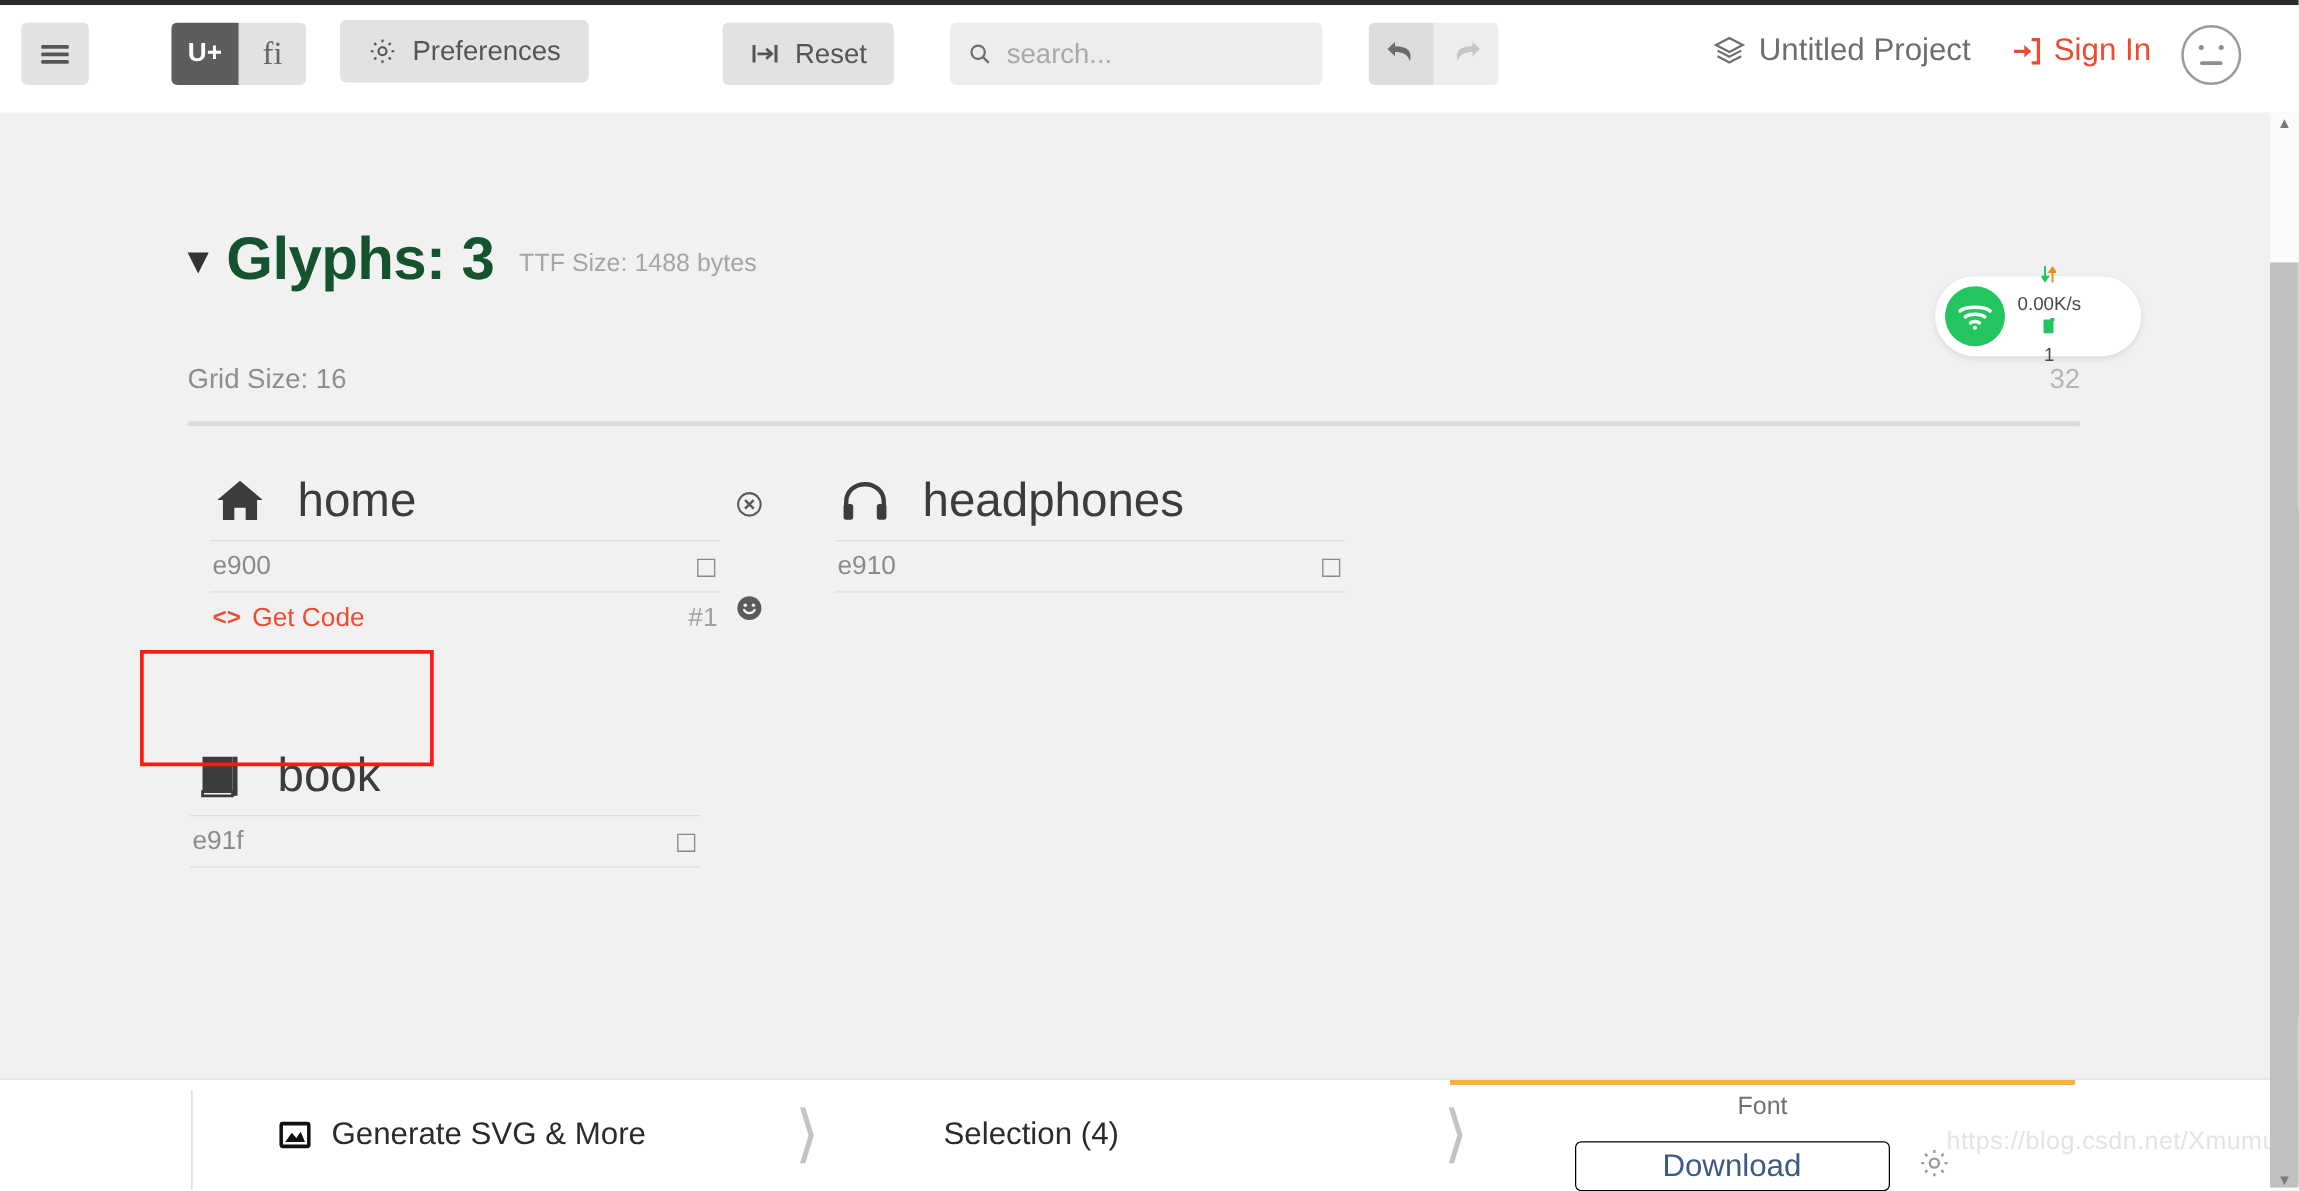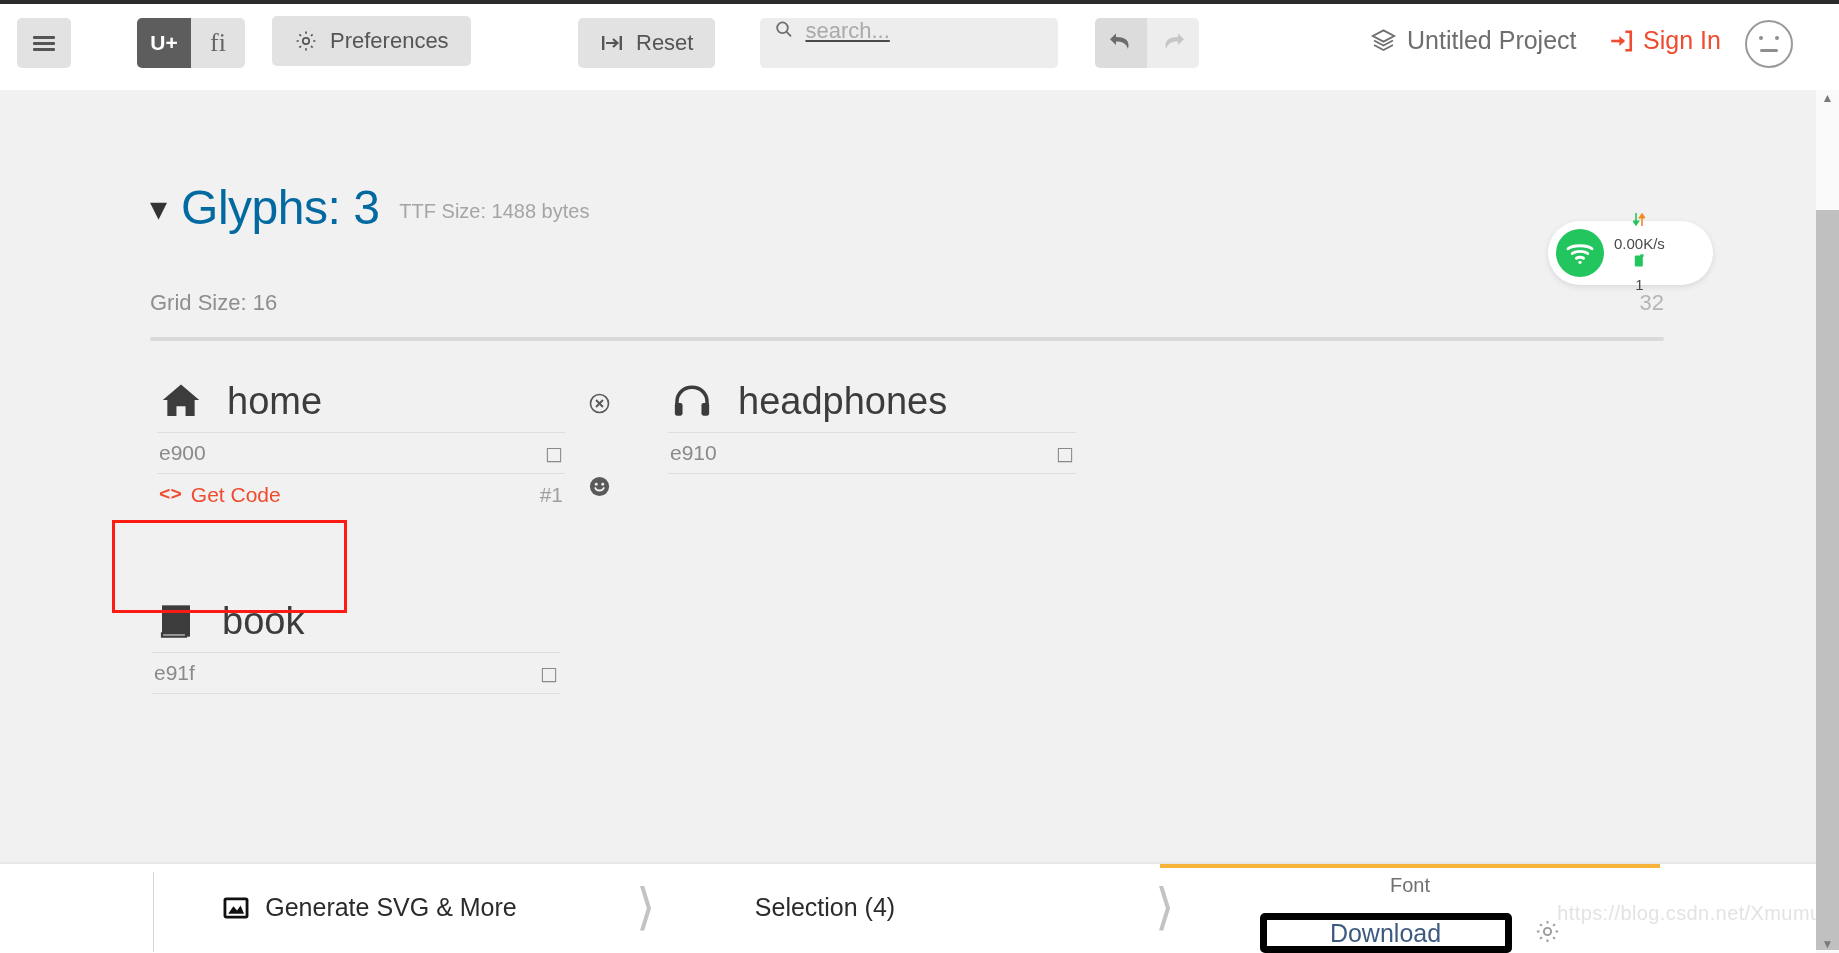--- a/index.html
+++ b/index.html
@@ -45,23 +45,22 @@
   .seg .on { background:#5d5d5d; color:#fff; font-weight:bold; }
   .seg .off { background:#e2e2e2; color:#666; font-family:"Liberation Serif", serif; font-size:26px;}
 
   #prefs { left: 272px; top: 4px; height:50px; padding: 0 22px; font-size: 22px; gap:12px; }
   #reset { left: 578px; top: 6px; height:50px; padding: 0 22px; font-size: 22px; gap:12px; }
 
   .gear-svg { width:24px; height:24px; }
 
   #searchbox {
     position:absolute; left: 760px; top: 6px; width: 298px; height:50px;
-    background:#ededed; border-radius:5px; display:flex; align-items:flex-start; padding:0 14px; gap:12px;
+    background:#ededed; border-radius:5px; display:flex; align-items:center; padding:0 14px; gap:12px;
     cursor:text;
-    text-decoration:underline;
   }
   #searchbox input {
     border:none; background:transparent; outline:none; font-size:22px;
     color:#777; font-family:"Liberation Sans", sans-serif; width:100%;
   }
   #searchbox input::placeholder{ color:#a9a9a9; }
 
   .undoredo { position:absolute; left:1095px; top:6px; height:50px; display:flex; border-radius:5px; overflow:hidden; }
   .undoredo > div { width:52px; height:50px; display:flex; align-items:center; justify-content:center; cursor:pointer; font-size:26px; }
   .undoredo .u { background:#dcdcdc; color:#6b6b6b; }
@@ -91,21 +90,21 @@
   }
   .ghost .hl { color:#f6cfc7; }
   .ghost .l2 { position:absolute; top:38px; left:0; color:#eeeeee; }
   .ghost .l3 { position:absolute; top:76px; left:0; color:#e2e2e2; }
 
   
   .content { position:absolute; top:90px; left:0; width:1816px; height:772px; background:#f1f1f1; overflow:hidden;}
 
   .glyph-header { position:absolute; left:150px; top:90px; display:flex; align-items:flex-end; gap:14px;}
   .chev { font-size:34px; color:#333; line-height:1; margin-bottom:10px; cursor:pointer; }
-  .glyph-title { font-size:48px; color:#0369a1; font-weight:400; letter-spacing:-0.5px;}
+  .glyph-title { font-size:48px; color:#14532d; font-weight:700; letter-spacing:-0.5px;}
   .ttf-size { font-size:20px; color:#a5a5a5; margin-bottom:12px; margin-left:6px;text-align:center;}
 
   .gridsize-row { position:absolute; left:150px; top:200px; width:1514px; }
   .gridsize-label { font-size:22px; color:#8e8e8e; }
   .gridsize-max { position:absolute; right:0; top:0; font-size:22px; color:#b5b5b5; }
   .gridsize-track {
     position:absolute; left:0; top:47px; width:1514px; height:4px;
     background:#dadada; border-radius:2px; cursor:pointer;
   }
 
@@ -119,21 +118,21 @@
     display:flex; align-items:center; justify-content:space-between;
     border-top:1px solid #dedede; border-bottom:1px solid #dedede;
     height:42px; padding:0 2px; font-size:21px; color:#8a8a8a;
   }
   .card .coderow .box { color:#8a8a8a; font-size:19px; font-family:"DejaVu Sans", sans-serif;}
   .card .footrow { display:flex; align-items:center; justify-content:space-between; height:42px; padding:0 2px;}
   .getcode { display:flex; align-items:center; gap:9px; color:#ef4b2f; font-size:21px; cursor:pointer;}
   .getcode .ang { font-family:"Liberation Mono", monospace; font-weight:bold; font-size:19px;}
   .idx { color:#9f9f9f; font-size:21px;}
 
-  #card-home { left:157px; top:0; }
+  #card-home { left:168px; top:0; }
   #card-head { left:668px; top:0; }
   #card-book { left:152px; top:220px; }
 
   .sidebtns { position:absolute; left:588px; top:0; }
   .sidebtn { position:absolute; cursor:pointer; }
   .sidebtn.x { top:22px; }
   .sidebtn.smile { top:105px; }
 
   
   .redbox {
@@ -168,21 +167,21 @@
   #sep2 { left:1155px; }
 
   .bb-font {
     position:absolute; left:1160px; top:2px; width:500px; height:89px;
     border-top:4px solid #f5b33c; display:flex; flex-direction:column; align-items:center;
     padding-top:6px;
   }
   .bb-font .lbl { font-size:20px; color:#707070; margin-bottom:16px;}
   .bb-font .row { display:flex; align-items:center; gap:22px;}
   .dlbtn {
-    width:252px; height:40px; border:7px solid #000000; border-radius:5px;
+    width:252px; height:40px; border:1px solid #000000; border-radius:5px;
     color:#3d5a80; font-size:25px; display:flex; align-items:center; justify-content:center;
     cursor:pointer; background:#fff;
   }
   .cfg-gear { color:#9a9a9a; cursor:pointer; }
 
   .watermark {
     position:absolute; right:6px; bottom:28px; font-size:20px; color:#e3e3e3;
     letter-spacing:0.4px; pointer-events:none; z-index:5;
   }
 

